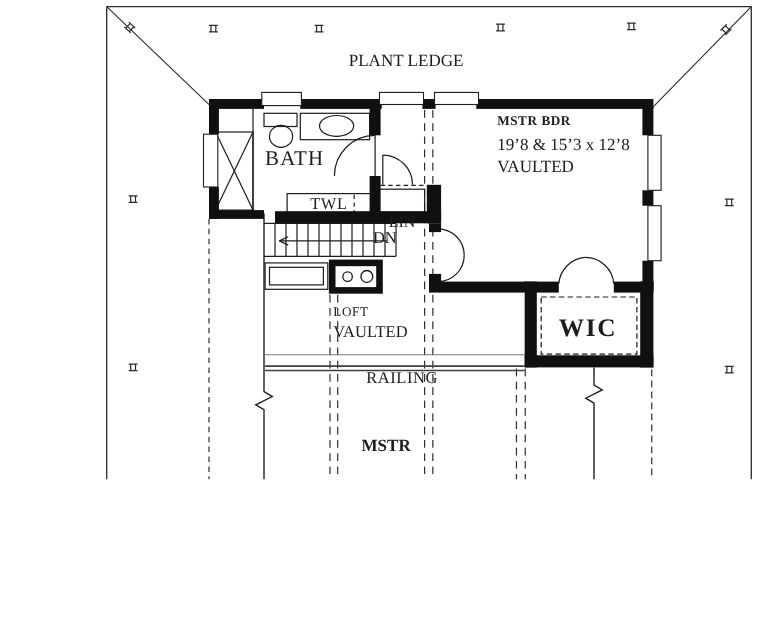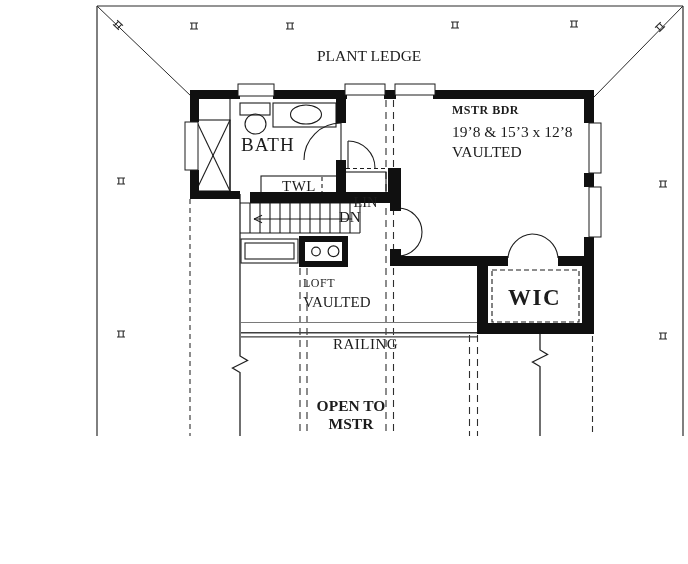--- a/index.html
+++ b/index.html
@@ -249,18 +249,17 @@
   <div class="lbl dn">DN</div>
 
   <div class="lbl loft">
     <div class="rm">LOFT</div>
     <div>VAULTED</div>
   </div>
 
   <div class="lbl railing">RAILING</div>
 
   <div class="lbl openbelow">
-    <div>OPEN TO</div>
     <div>MSTR</div>
   </div>
 
   <div class="lbl wic">WIC</div>
 </div>
 
 </body></html>

